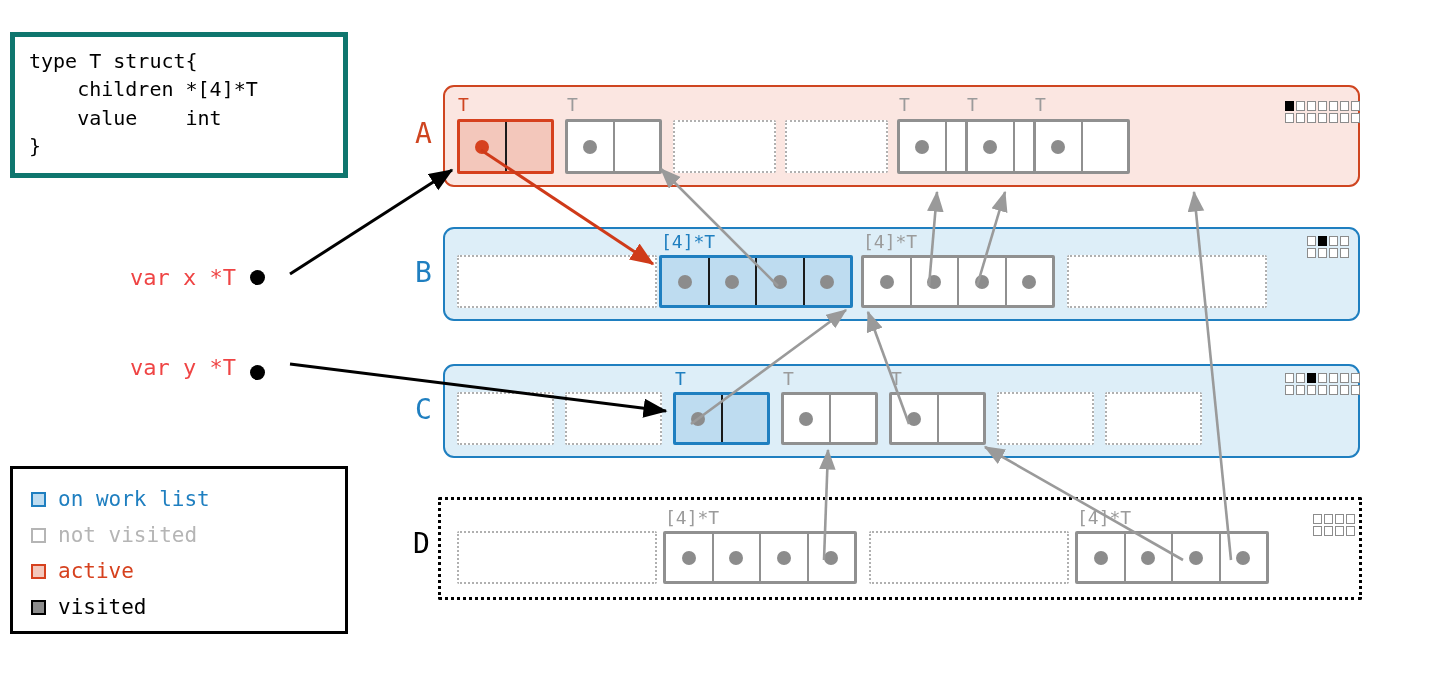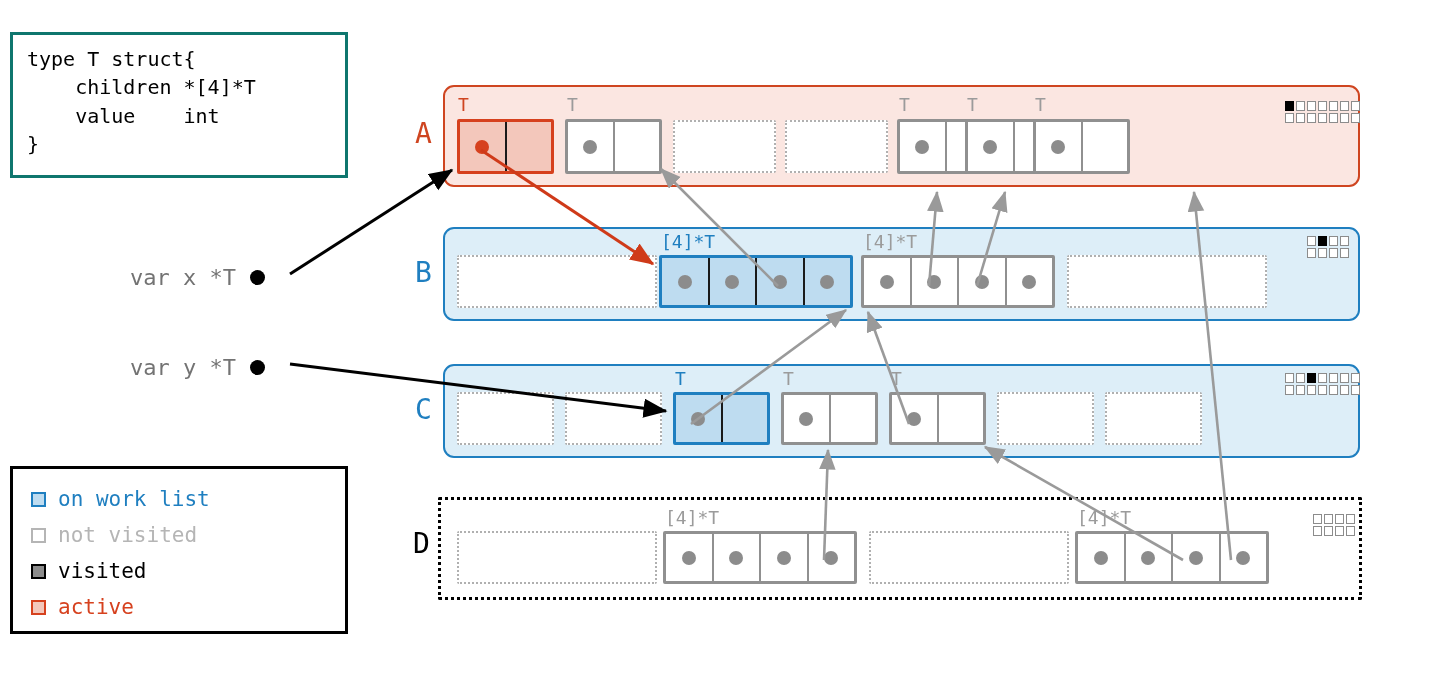--- a/index.html
+++ b/index.html
@@ -6,21 +6,21 @@
   body{
     width:1440px;height:675px;background:#ffffff;
     font-family:"DejaVu Sans Mono","Liberation Mono",monospace;
     overflow:hidden;position:relative;
   }
   .abs{position:absolute;}
 
   
   #code-box{
     left:10px;top:32px;width:338px;height:146px;
-    border:3px solid #0f766e;background:#fff;box-sizing:border-box;
+    border:5px solid #0f766e;background:#fff;box-sizing:border-box;
     padding:10px 0 0 14px;
   }
   #code-box pre{
     margin:0;font-family:"DejaVu Sans Mono","Liberation Mono",monospace;
     font-size:20px;line-height:1.42;color:#000;white-space:pre;
   }
 
   
   #legend{
     left:10px;top:466px;width:338px;height:168px;
@@ -28,21 +28,21 @@
     padding:12px 0 0 18px;
   }
   .legend-item{display:flex;align-items:center;height:36px;}
   .legend-swatch{
     width:15px;height:15px;box-sizing:border-box;border:2px solid #999;
     margin-right:12px;flex:0 0 auto;
   }
   .legend-label{font-size:21px;letter-spacing:0px;line-height:1;}
 
   
-  .varlabel{font-size:22px;color:#737373;white-space:nowrap;}
+  .varlabel{font-size:22px;color:#ef4444;white-space:nowrap;}
   .vardot{width:15px;height:15px;border-radius:50%;background:#000;}
 
   
   .row-label{font-size:28px;line-height:1;}
   .band{box-sizing:border-box;border-radius:11px;}
   .band-a{background:#fbe6e1;border:2px solid #cf4520;}
   .band-b,.band-c{background:#ddeef8;border:2px solid #1f7fc0;}
   .band-d{background:transparent;border:3px dotted #000;border-radius:2px;}
 
   
@@ -85,41 +85,41 @@
   <pre>type T struct{
     children *[4]*T
     value    int
 }</pre>
 </div>
 
 <div class="abs" style="left:130px;top:265px;display:flex;align-items:center;gap:14px;">
   <span class="varlabel">var x *T</span>
   <span class="vardot"></span>
 </div>
-<div class="abs" style="left:130px;top:355px;display:flex;align-items:center;gap:14px;">
+<div class="abs" style="left:130px;top:355px;display:flex;align-items:flex-end;gap:14px;">
   <span class="varlabel">var y *T</span>
   <span class="vardot"></span>
 </div>
 
 <div class="abs" id="legend">
   <div class="legend-item">
     <span class="legend-swatch" style="border-color:#1f7fc0;background:#bedcf0;"></span>
     <span class="legend-label" style="color:#1f7fc0;">on work list</span>
   </div>
   <div class="legend-item">
     <span class="legend-swatch" style="border-color:#b5b5b5;background:#ffffff;"></span>
     <span class="legend-label" style="color:#b5b5b5;">not visited</span>
   </div>
   <div class="legend-item">
+    <span class="legend-swatch" style="border-color:#d6411e;background:#f3c7bb;"></span>
+    <span class="legend-label" style="color:#d6411e;">active</span>
+  </div>
+  <div class="legend-item">
     <span class="legend-swatch" style="border-color:#000000;background:#8c8c8c;"></span>
     <span class="legend-label" style="color:#000000;">visited</span>
-  </div>
-  <div class="legend-item">
-    <span class="legend-swatch" style="border-color:#d6411e;background:#f3c7bb;"></span>
-    <span class="legend-label" style="color:#d6411e;">active</span>
   </div>
 </div>
 
 <div class="abs row-label" style="left:415px;top:120px;color:#cf4520;">A</div>
 <div class="abs band band-a" style="left:443px;top:85px;width:917px;height:102px;">
 
   <div class="typelabel tl-red" style="left:13px;top:9px;">T</div>
   <div class="cell-group red" style="left:12px;top:32px;width:97px;height:55px;">
     <div class="cellpart">
         <span class="dot red"></span>

